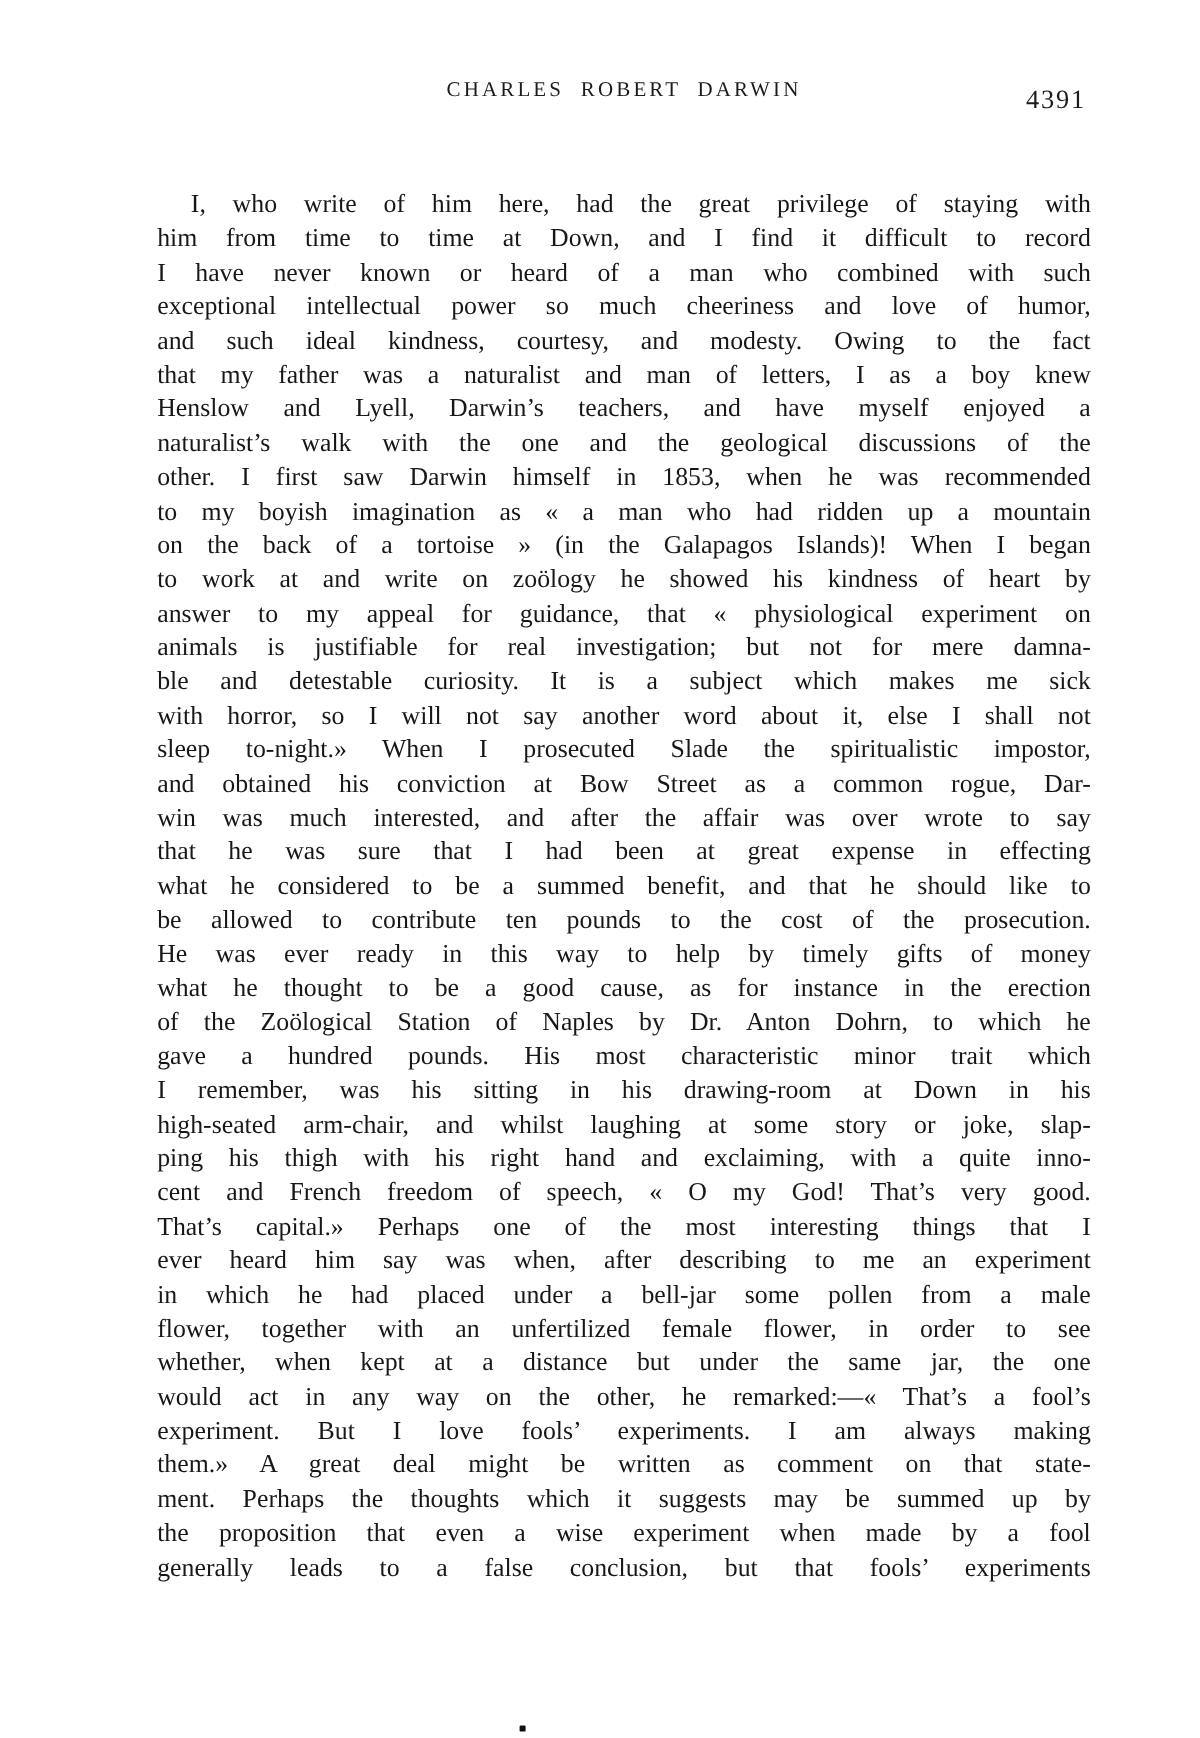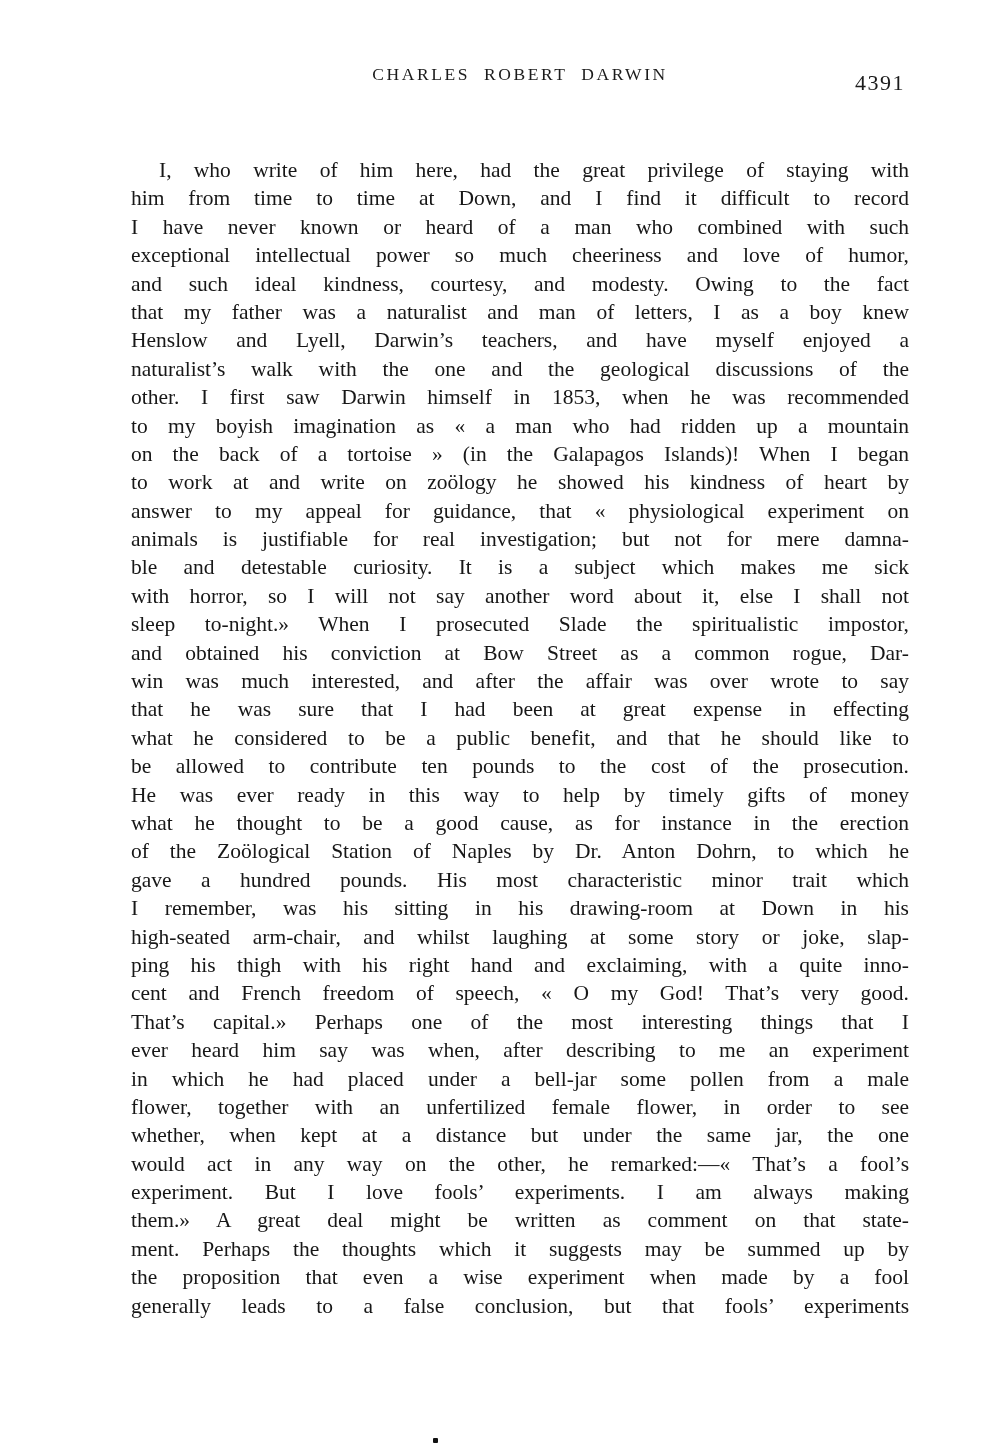--- a/index.html
+++ b/index.html
@@ -88,21 +88,21 @@
       <div class="line">on the back of a tortoise » (in the Galapagos Islands)!  When I began</div>
       <div class="line">to work at and write on zoölogy he showed his kindness of heart by</div>
       <div class="line">answer to my appeal for guidance, that « physiological experiment on</div>
       <div class="line">animals is justifiable for real investigation; but not for mere damna-</div>
       <div class="line">ble and detestable curiosity.  It is a subject which makes me sick</div>
       <div class="line">with horror, so I will not say another word about it, else I shall not</div>
       <div class="line">sleep to-night.»  When I prosecuted Slade the spiritualistic impostor,</div>
       <div class="line">and obtained his conviction at Bow Street as a common rogue, Dar-</div>
       <div class="line">win was much interested, and after the affair was over wrote to say</div>
       <div class="line">that he was sure that I had been at great expense in effecting</div>
-      <div class="line">what he considered to be a public benefit, and that he should like to</div>
+      <div class="line">what he considered to be a summed benefit, and that he should like to</div>
       <div class="line">be allowed to contribute ten pounds to the cost of the prosecution.</div>
       <div class="line">He was ever ready in this way to help by timely gifts of money</div>
       <div class="line">what he thought to be a good cause, as for instance in the erection</div>
       <div class="line">of the Zoölogical Station of Naples by Dr. Anton Dohrn, to which he</div>
       <div class="line">gave a hundred pounds.  His most characteristic minor trait which</div>
       <div class="line">I remember, was his sitting in his drawing-room at Down in his</div>
       <div class="line">high-seated arm-chair, and whilst laughing at some story or joke, slap-</div>
       <div class="line">ping his thigh with his right hand and exclaiming, with a quite inno-</div>
       <div class="line">cent and French freedom of speech, « O my God!  That’s very good.</div>
       <div class="line">That’s capital.»  Perhaps one of the most interesting things that I</div>

